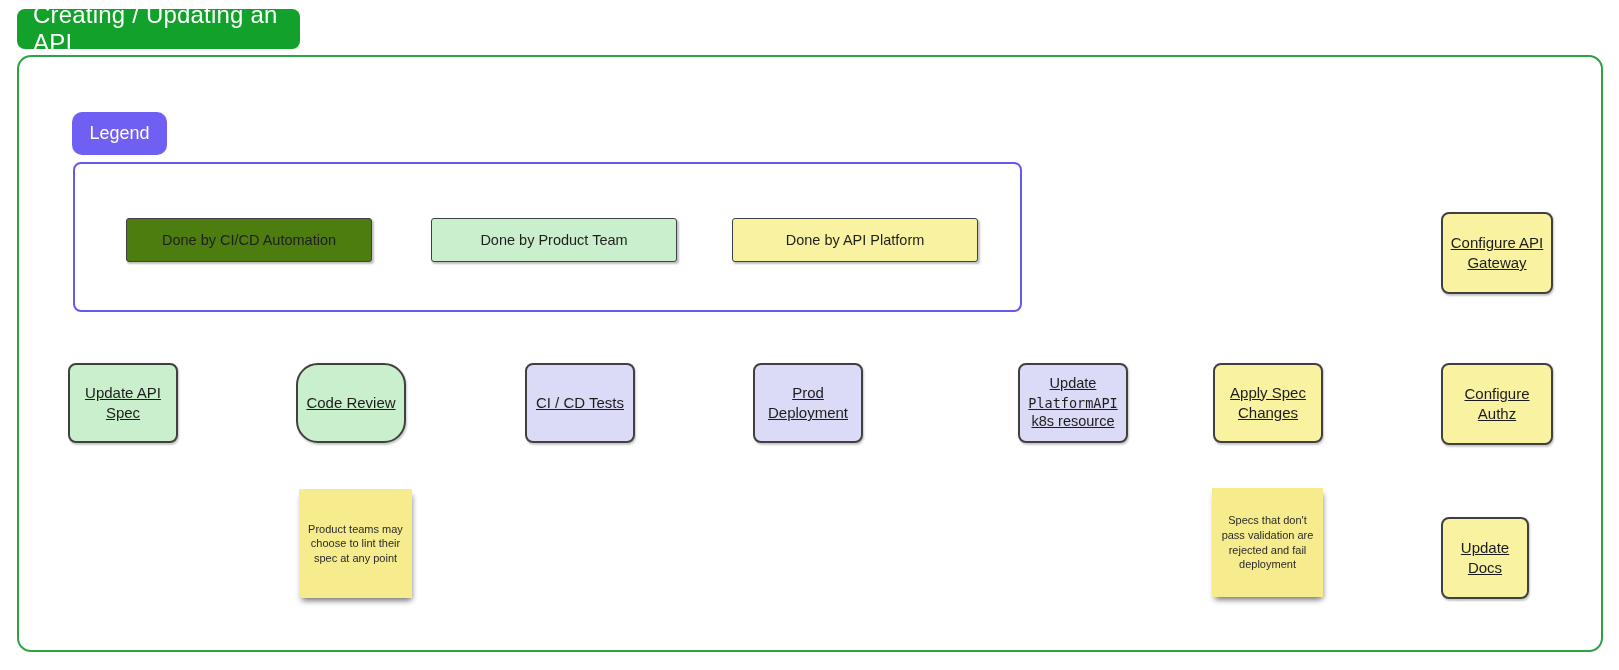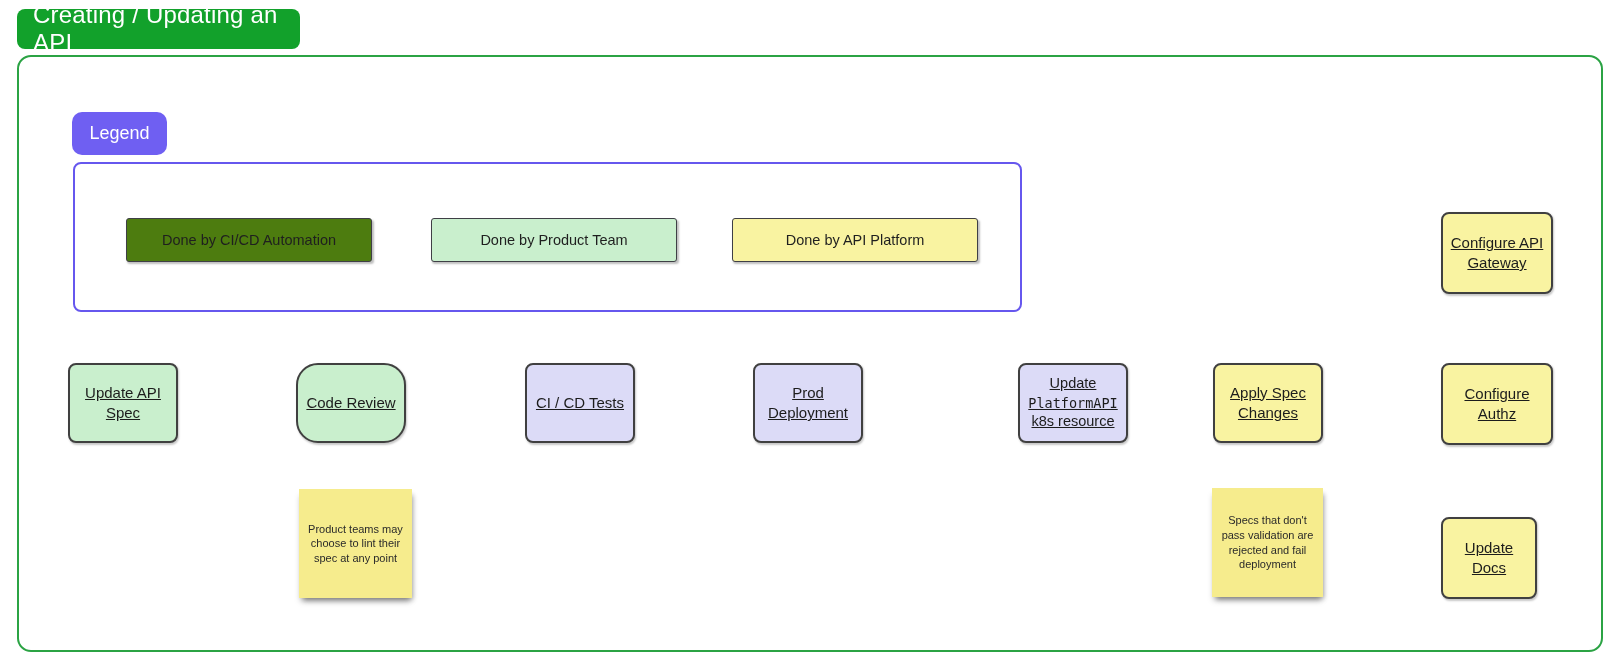--- a/index.html
+++ b/index.html
@@ -146,21 +146,21 @@
   <div class="abs node yellow row" style="left:1213px;justify-content:center;">
     <span>Apply Spec Changes</span>
   </div>
 
   <div class="abs node yellow" style="left:1441px;top:212px;width:112px;height:82px;">
     <span>Configure API Gateway</span>
   </div>
   <div class="abs node yellow" style="left:1441px;top:363px;width:112px;height:82px;">
     <span>Configure Authz</span>
   </div>
-  <div class="abs node yellow" style="left:1441px;top:517px;width:96px;height:82px;">
+  <div class="abs node yellow" style="left:1441px;top:517px;width:88px;height:82px;">
     <span>Update Docs</span>
   </div>
 
   <div class="abs sticky" style="left:299px;top:489px;width:113px;height:109px;">
     <span>Product teams may choose to lint their spec at any point</span>
   </div>
   <div class="abs sticky" style="left:1212px;top:488px;width:111px;height:109px;">
     <span>Specs that don't pass validation are rejected and fail deployment</span>
   </div>
 

